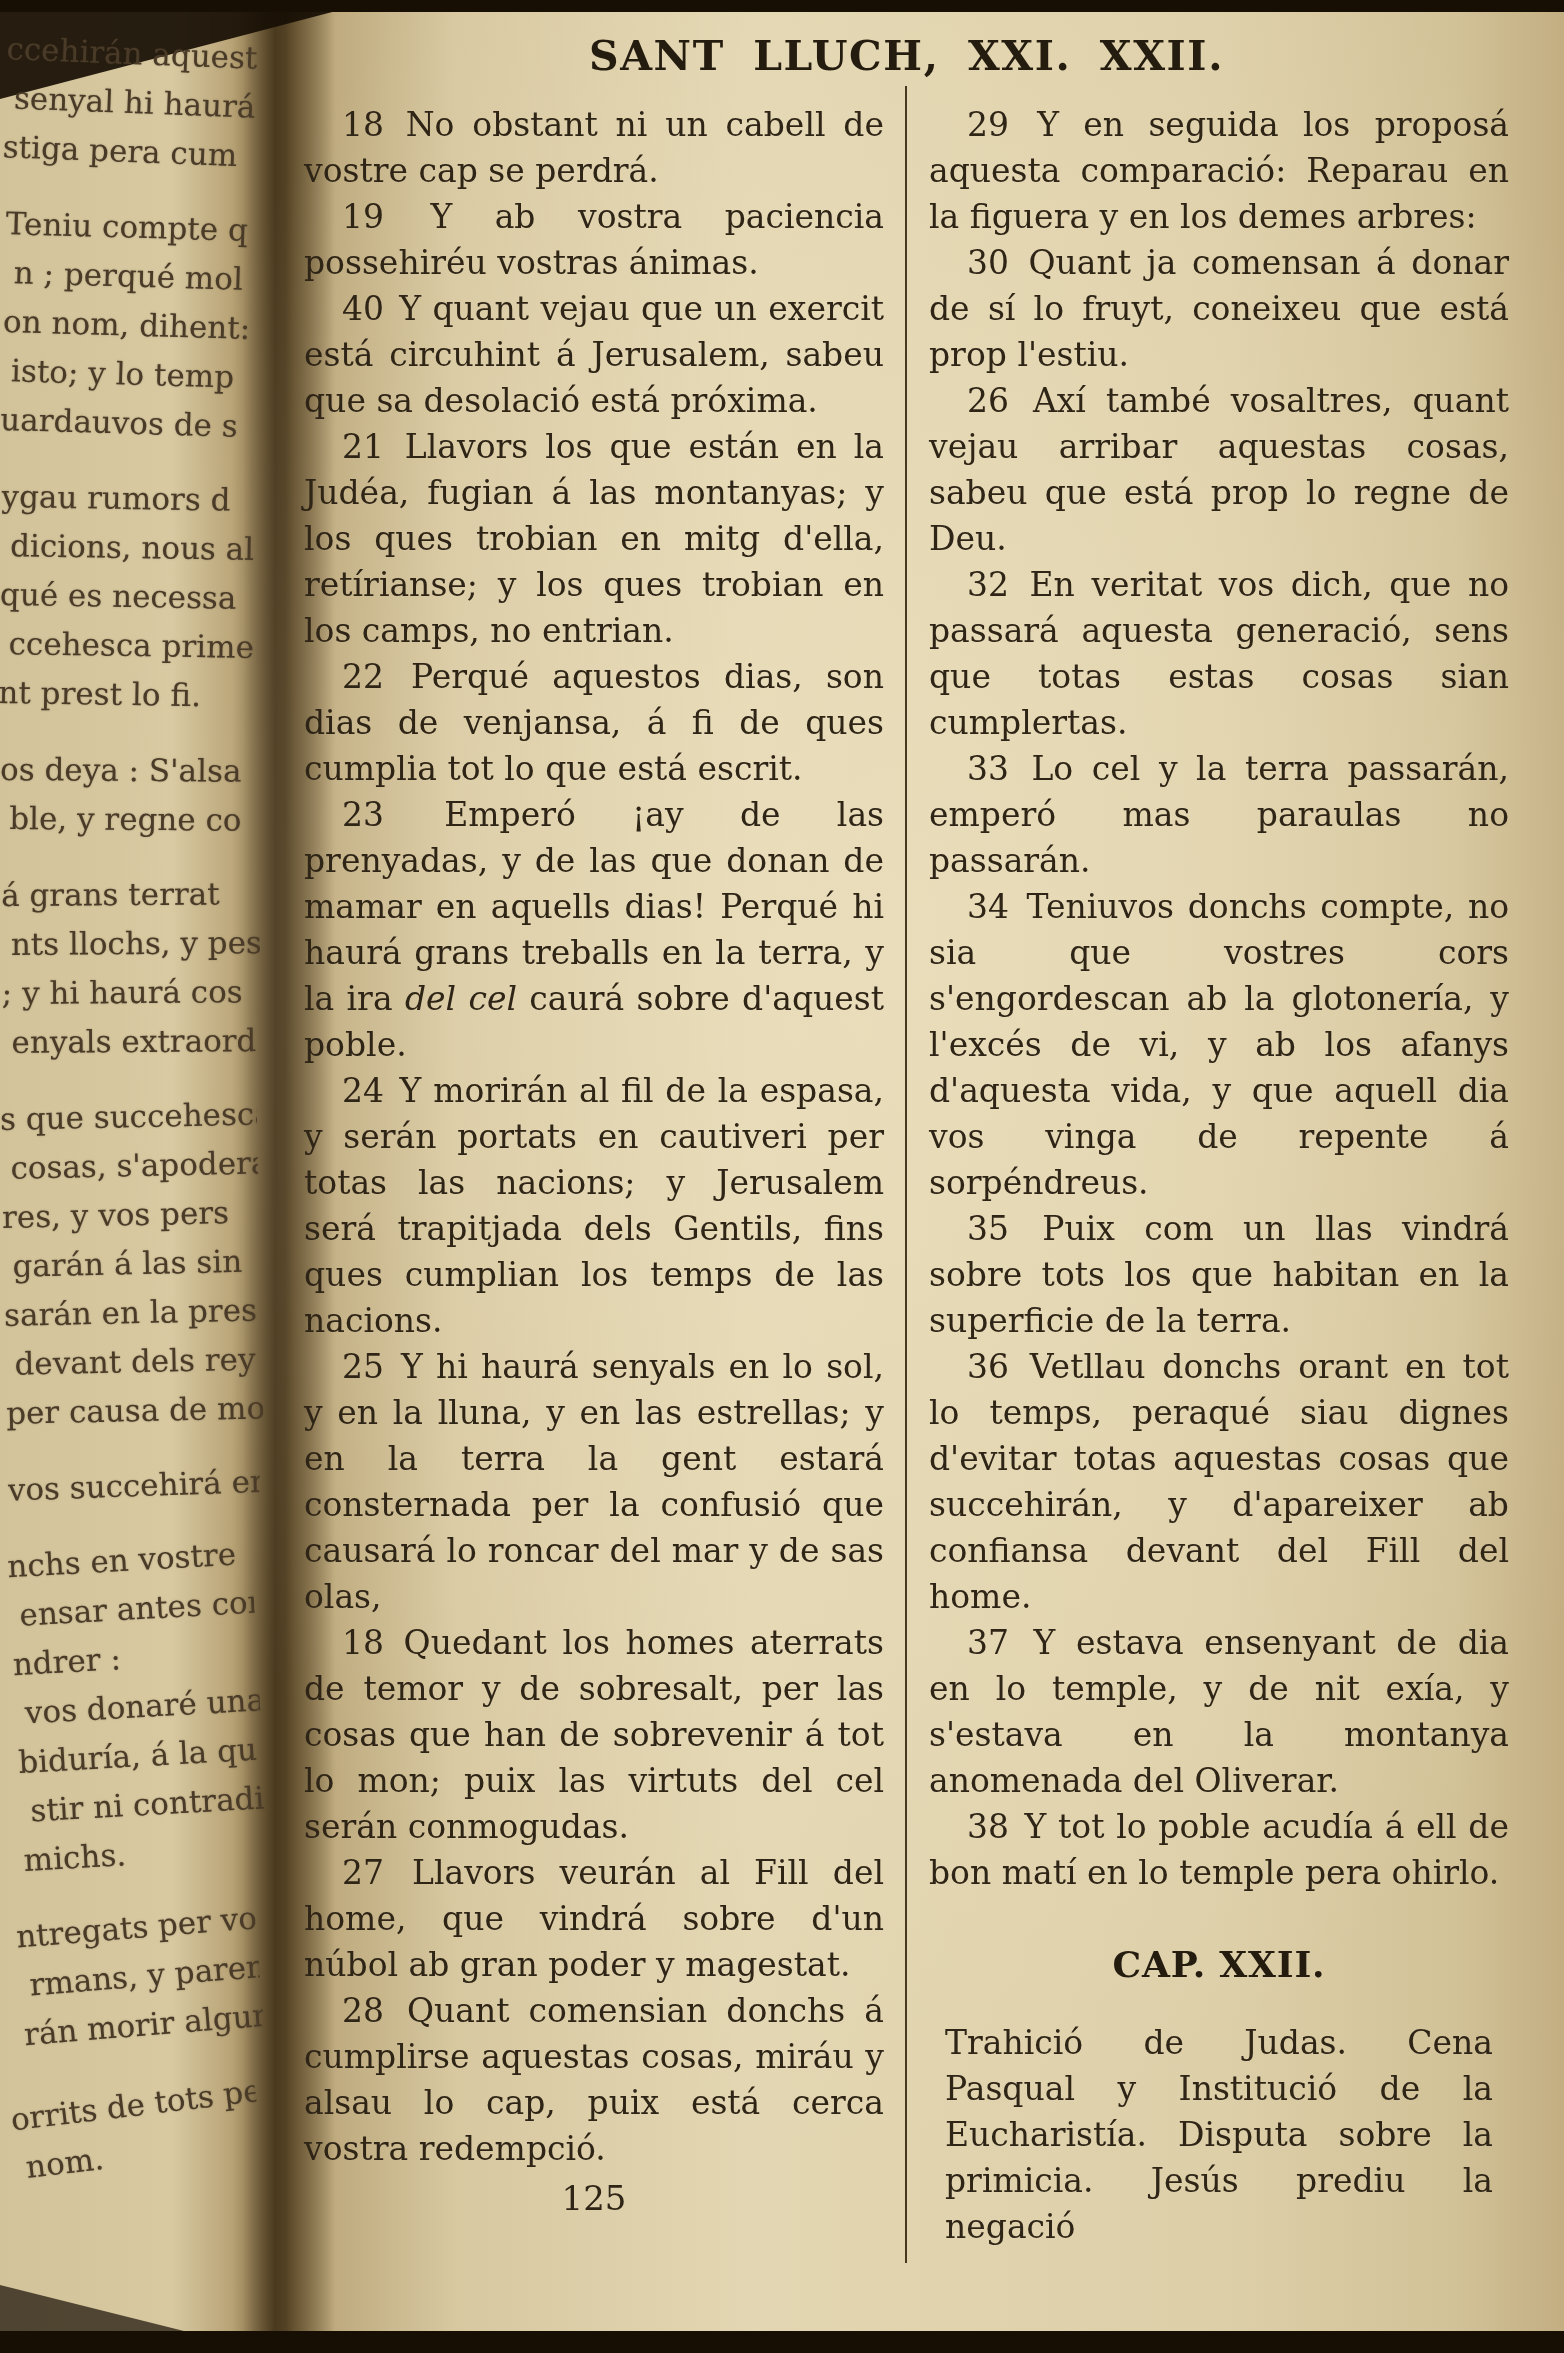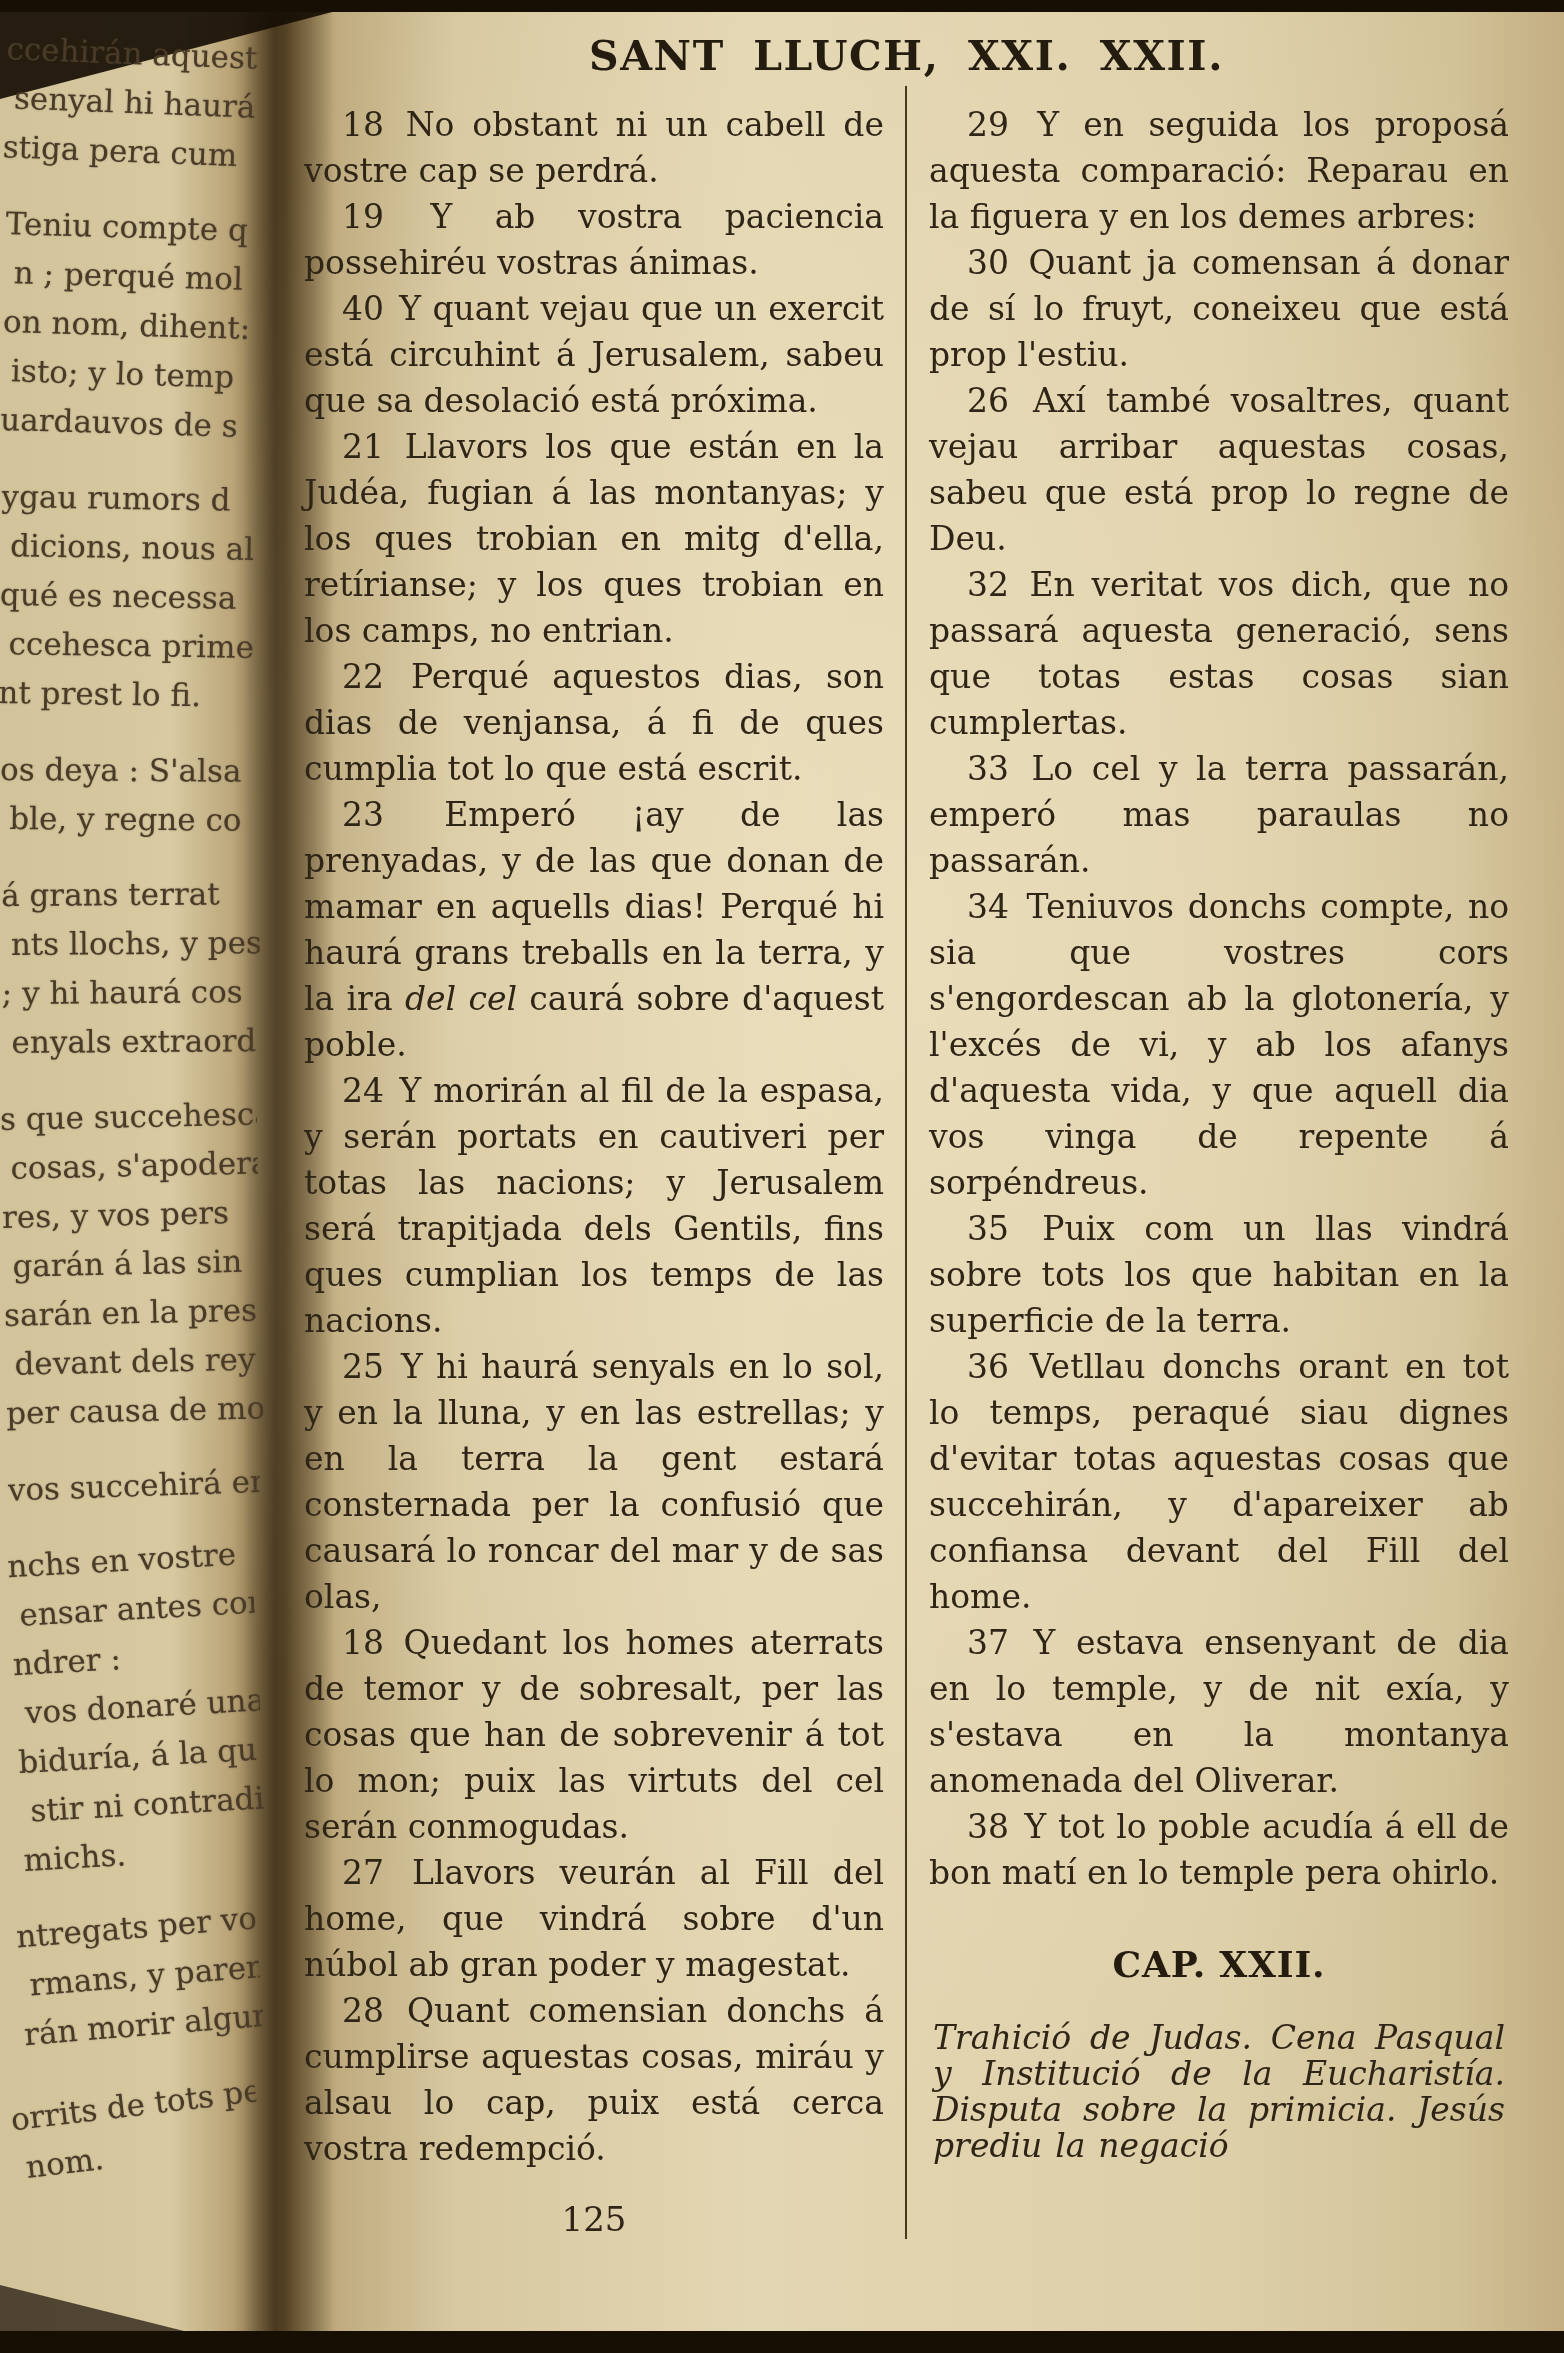--- a/index.html
+++ b/index.html
@@ -78,27 +78,27 @@
     margin:0 0 22px 0;
   }
   .columns{position:relative;display:flex;gap:45px;}
   .col{flex:1 1 0;font-size:33px;line-height:46px;}
   .col-divider{
     position:absolute;left:calc(50% - 1.6px);top:-15.6px;bottom:3.1px;width:2.3px;
     background:#46391f;
   }
   .verse{margin:0;text-align:justify;text-indent:1.15em;}
   .vnum{margin-right:.12em;}
-  .page-number{text-align:center;font-size:34px;margin-top:24px;}
+  .page-number{text-align:center;font-size:34px;margin-top:3px;}
   .cap-heading{
     text-align:center;font-weight:bold;font-size:36px;letter-spacing:0.8px;
     margin:45px 0 33px 0;color:#251c10;
   }
   .chapter-summary{
-    font-style:italic;text-align:justify;margin:4px;line-height:36px;
+    text-align:justify;margin:16px;line-height:46px;
     word-spacing:2.3px;
   }
   .red-mark{
     position:absolute;left:779px;top:2337px;width:11.7px;height:11.7px;
     background:var(--accent-mark);
     clip-path:polygon(50% 0,100% 100%,0 100%);
   }
 </style>
 </head>
 <body>

